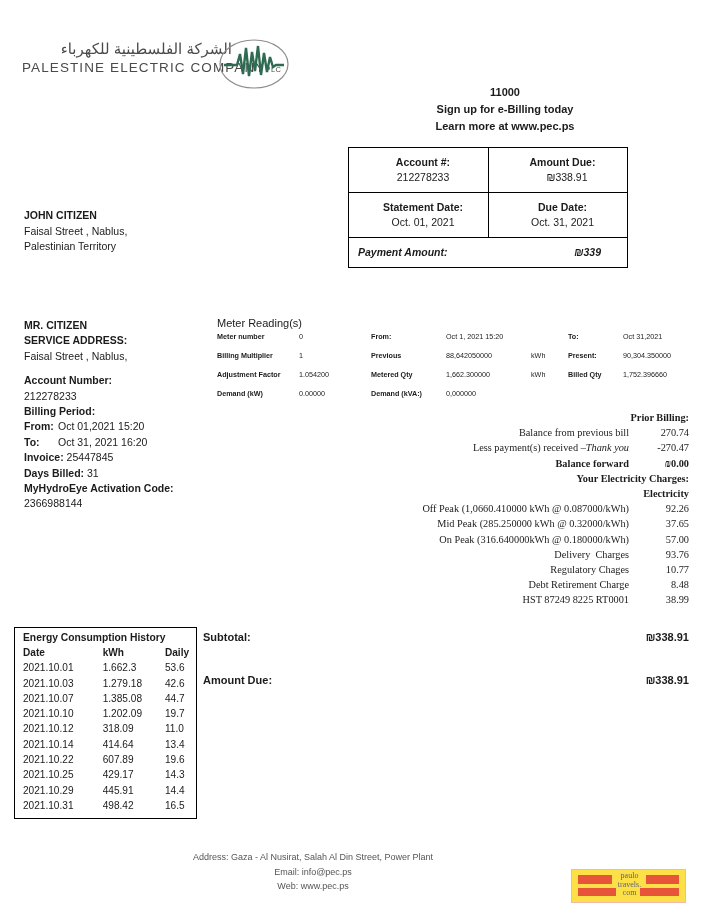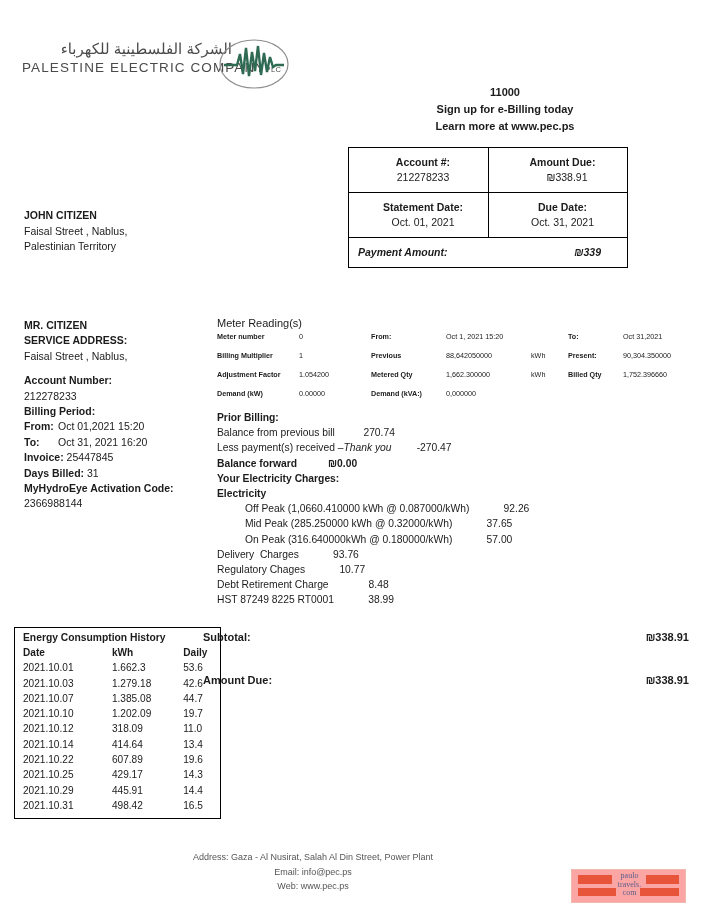--- a/index.html
+++ b/index.html
@@ -67,48 +67,48 @@
   #meter .w-v1{width:72px;}
   #meter .w-lbl2{width:75px;font-weight:bold;}
   #meter .w-v2{width:85px;}
   #meter .w-u{width:37px;}
   #meter .w-lbl3{width:55px;font-weight:bold;}
   #meter .w-v3{width:78px;}
   #meter .w-u2{width:30px;}
 
   
   #charges{left:217px;top:410px;width:472px;font-size:10.3px;line-height:15.2px;}
-  #charges .line{display:flex;justify-content:flex-start;align-items:baseline;}
+  #charges .line{display:flex;justify-content:flex-end;align-items:baseline;font-family:Liberation Serif, serif;}
   #charges .t{white-space:pre;}
   #charges .t.ind{padding-left:28px;}
   #charges .a{text-align:right;min-width:60px;}
   #charges .bold{font-weight:bold;}
   #charges em{font-style:italic;}
 
   
-  #hist{left:14px;top:627px;width:207px;border:1.2px solid #000;
+  #hist{left:14px;top:627px;width:183px;border:1.2px solid #000;
     box-sizing:border-box;padding:4px 0 5px 0;}
   #hist .htitle{font-size:10.3px;font-weight:bold;padding:0 0 2px 8px;}
   #hist table{border-collapse:collapse;width:100%;font-size:10.1px;}
   #hist th,#hist td{text-align:left;padding:0 0 0 8px;line-height:15.3px;
     font-weight:normal;white-space:nowrap;}
   #hist th{font-weight:bold;}
   #hist .c2{padding-left:18px;}
   #hist .c3{padding-left:12px;}
 
   
   #totals{left:203px;top:631px;width:486px;font-size:11px;font-weight:bold;}
   #totals .line{display:flex;justify-content:space-between;align-items:baseline;}
   #totals .sp{height:31px;}
 
   
   #footer{left:0;top:850px;width:626px;text-align:center;
     font-size:9px;color:#555;line-height:14.5px;}
   #stamp{left:571px;top:869px;width:115px;height:34px;
-    border:1px solid #f0b9ad;box-sizing:border-box;background:#fca5a5;}
+    border:1px solid #f0b9ad;box-sizing:border-box;background:#fde047;}
   #stamp .st-txt{position:absolute;left:0;top:2px;width:115px;text-align:center;
     font-family:"Liberation Serif", serif;font-size:8px;color:#5a5f8a;
     line-height:8.5px;z-index:3;}
 </style>
 </head>
 <body>
 
 <div class="abs" id="letterhead">
   <div class="lh-ar">الشركة الفلسطينية للكهرباء</div>
   <div class="lh-en"><span>PALESTINE ELECTRIC COMPANY</span><span class="plc">PLC</span></div>

